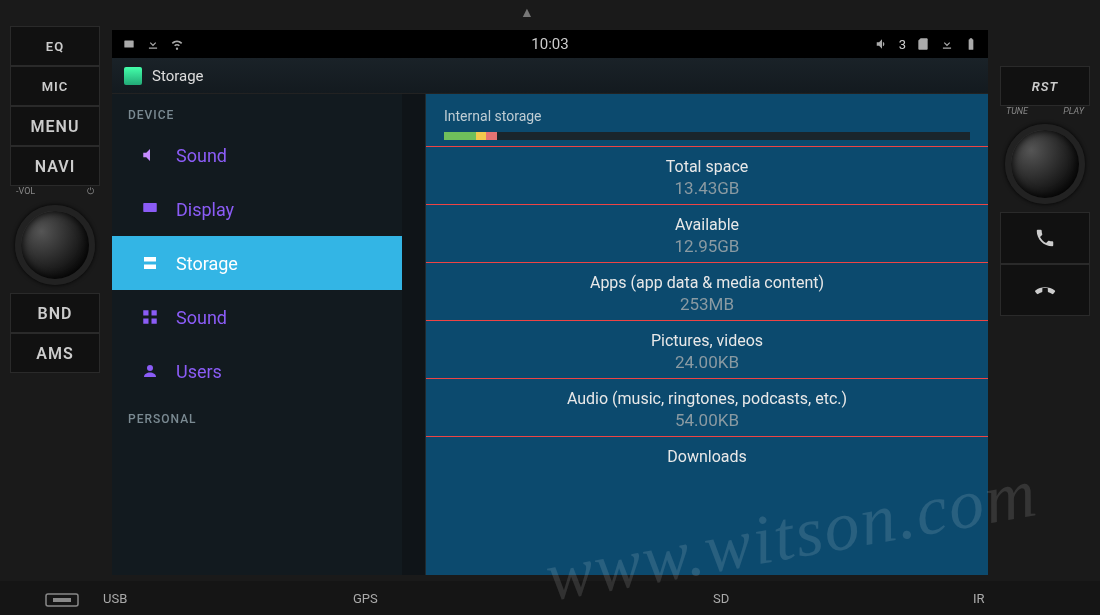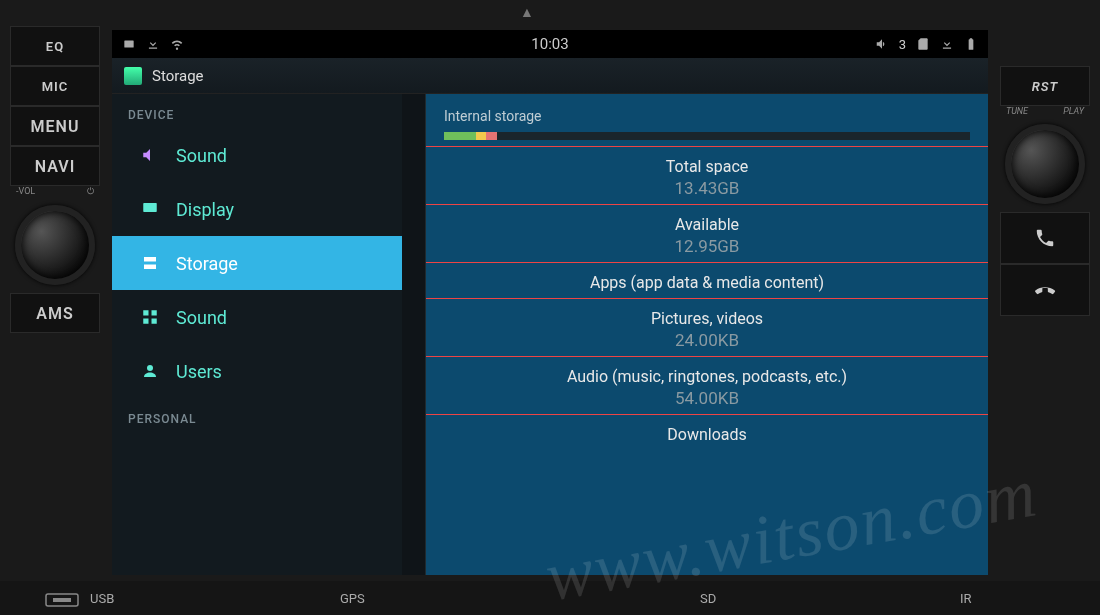--- a/index.html
+++ b/index.html
@@ -17,21 +17,21 @@
   .hw-right { right: 10px; font-style: italic; }
   .hw-btn { height: 40px; background: #111; border: 1px solid #2a2a2a; color: #ccc; font-size: 16px; font-weight: 600; display: flex; align-items: center; justify-content: center; letter-spacing: 1px; }
   .hw-btn.small { font-size: 13px; }
   .knob { width: 80px; height: 80px; border-radius: 50%; background: radial-gradient(circle at 30% 30%, #555, #111 70%, #000); border: 6px solid #222; margin: 8px auto; box-shadow: inset 0 0 8px #000, 0 0 4px #000; }
   .knob-label-row { display:flex; justify-content:space-between; padding:0 6px; font-size:9px; color:#888;gap:28px; }
   .hw-icon-btn { height: 52px; background:#111; border:1px solid #2a2a2a; color:#ccc; display:flex; align-items:center; justify-content:center; }
   .hw-icon-btn svg { width:22px; height:22px; fill:#ccc; }
 
   
   .bottom-strip { position:absolute; bottom:0; left:0; right:0; height:34px; background:#151515; display:flex; align-items:center; color:#aaa; font-size:13px; }
-  .bottom-strip .bl { position:absolute; }
+  .bottom-strip .bl { position:absolute;margin-left:13px; }
   .usb-lbl { left: 90px; } .gps-lbl { left: 340px; } .sd-lbl { left: 700px; } .ir-lbl { left: 960px; }
   .usb-icon { position:absolute; left: 45px; bottom:6px; }
 
   
   .screen { position: absolute; left: 112px; right: 112px; top: 30px; bottom: 40px; background: #0f1418; overflow: hidden; }
 
   
   .statusbar { height: 28px; background: #000; display: flex; align-items: center; color: #ccc; font-size: 13px; padding: 0 10px; position:relative; }
   .sb-left { display:flex; gap:10px; align-items:center; }
   .sb-left svg { width:14px; height:14px; fill:#aaa; }
@@ -44,21 +44,21 @@
   .titlebar .app-icon { width:18px; height:18px; background: linear-gradient(#4fa, #2a7); border-radius:2px; }
   .titlebar .title { color:#ddd; font-size:15px; }
 
   
   .panes { display:flex; height: calc(100% - 64px); gap: 23px; }
   .left-pane { width: 290px; background: #121a1f; overflow:hidden; }
   .right-pane { flex:1; background: #0c4a6e; border-left: 1px solid #1f2a30; overflow:hidden; }
 
   .section-header { color:#7a8a92; font-size:12px; letter-spacing:1px; padding: 14px 16px 6px; font-weight:500; }
 
-  .nav-item { display:flex; align-items:center; gap:16px; height:54px; padding-left:28px; color:#5eead4; font-size:18px; cursor:pointer; }
+  .nav-item { display:flex; align-items:center; gap:16px; height:54px; padding-left:28px; color:#8b5cf6; font-size:18px; cursor:pointer; }
   .nav-item.selected { background:#33b5e5; color:#fff; }
   .nav-item .nav-icon { width:20px; height:20px; display:flex; align-items:center; justify-content:center; }
   .nav-item .nav-icon svg { width:18px; height:18px; fill:currentColor; }
   .nav-item.sound .nav-icon svg { fill:#c58cff; }
 
   .right-header { color:#bfcdd4; font-size:14px; padding: 14px 18px 8px; }
   .storage-bar { height:8px; margin:0 18px 6px; background:#1a252b; position:relative; overflow:hidden; }
   .storage-bar .seg { position:absolute; top:0; bottom:0; }
   .seg.apps { left:0; width:6%; background:#6fbf5b; }
   .seg.pics { left:6%; width:2%; background:#f2c94c; }
@@ -95,20 +95,23 @@
         <span>NAVI</span>
       </div>
     <div>
       <div class="knob-label-row">
           <span>-VOL</span>
           <span>⏻</span>
         </div>
       <div class="knob"></div>
     </div>
     <div class="hw-btn">
+        <span>BND</span>
+      </div>
+    <div class="hw-btn">
         <span>AMS</span>
       </div>
   </div>
 
   <div class="hw-right">
     <div class="hw-btn small" style="visibility:hidden">.</div>
     <div class="hw-btn small">
         <span>RST</span>
       </div>
     <div>
@@ -230,20 +233,21 @@
         <div class="storage-row">
           <div class="label">Total space</div>
           <div class="value">13.43GB</div>
         </div>
         <div class="storage-row">
           <div class="label">Available</div>
           <div class="value">12.95GB</div>
         </div>
         <div class="storage-row">
           <div class="label">Apps (app data &amp; media content)</div>
+          <div class="value">253MB</div>
         </div>
         <div class="storage-row">
           <div class="label">Pictures, videos</div>
           <div class="value">24.00KB</div>
         </div>
         <div class="storage-row">
           <div class="label">Audio (music, ringtones, podcasts, etc.)</div>
           <div class="value">54.00KB</div>
         </div>
         <div class="storage-row">

